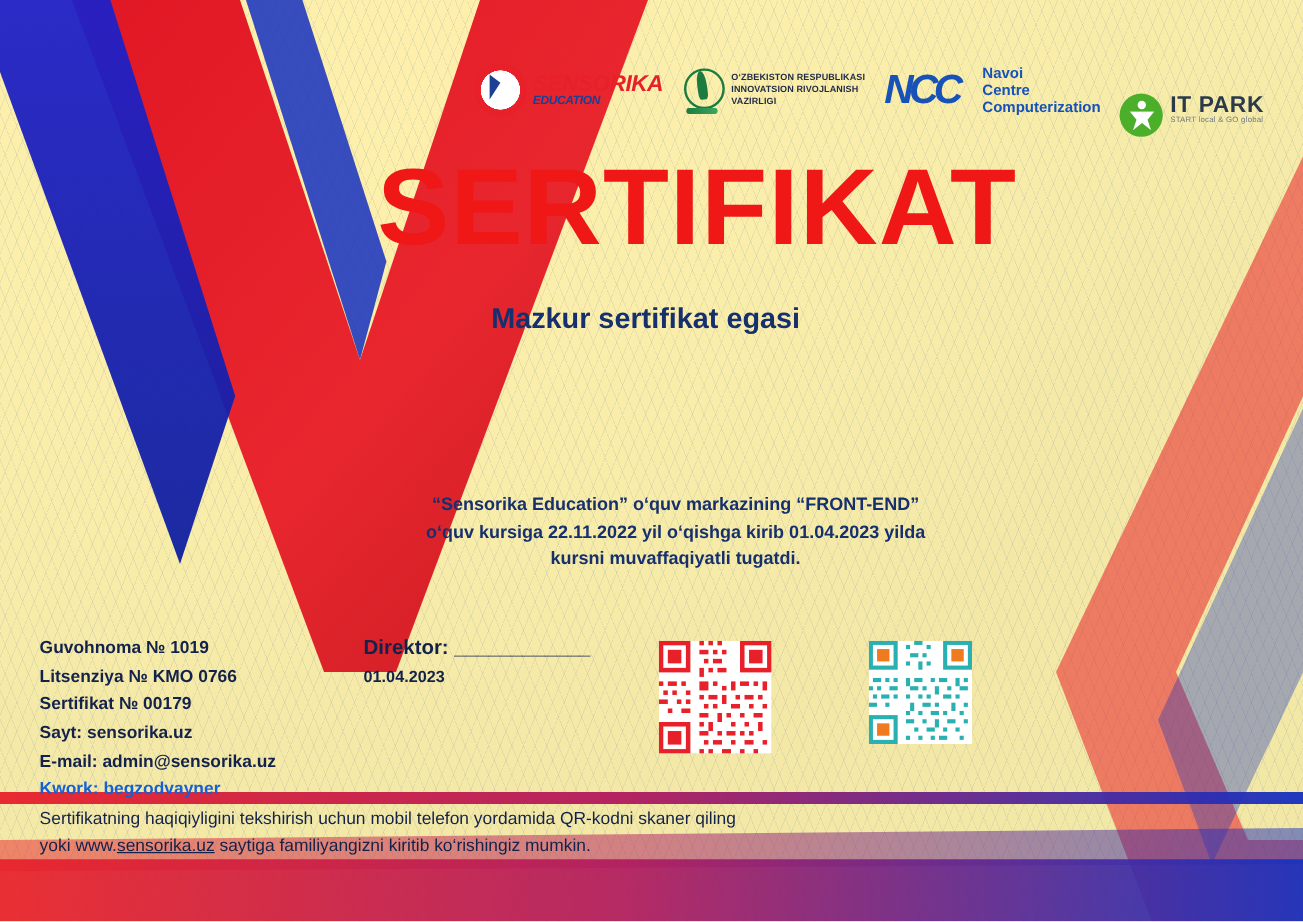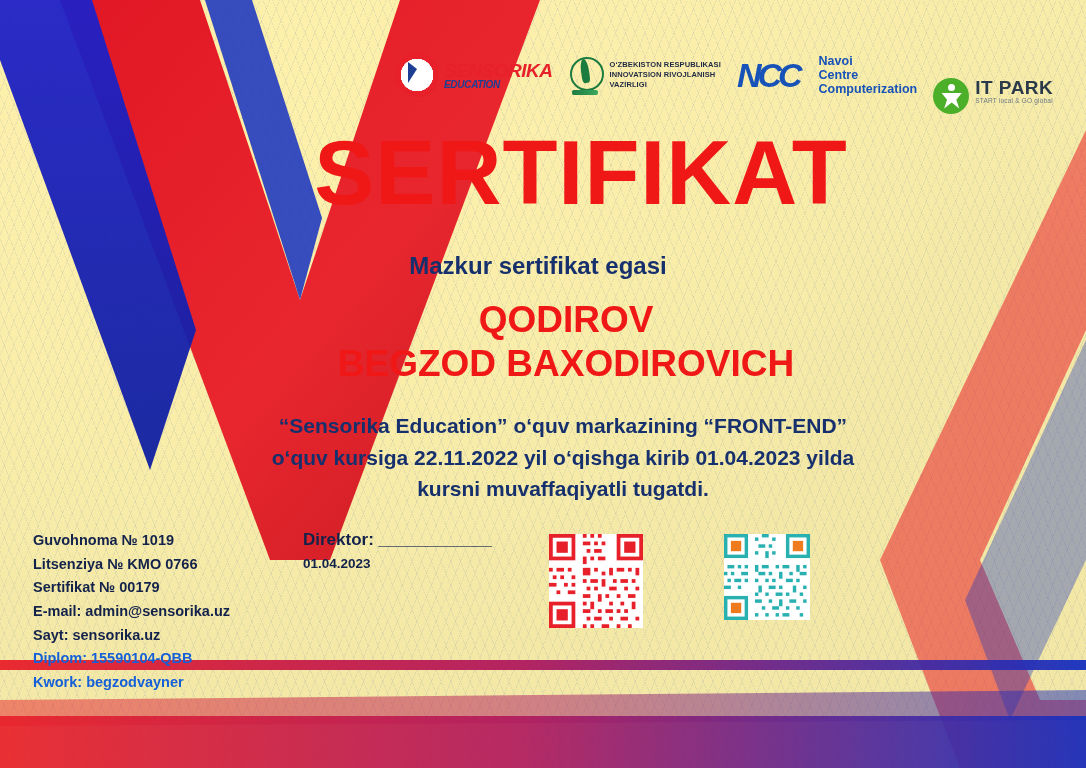--- a/index.html
+++ b/index.html
@@ -223,21 +223,21 @@
   .recipient .ln2 { font-size: 37px; }
 
   .body-text {
     position: absolute;
     top: 410px;
     left: 0;
     width: 1086px;
     text-align: center;
     padding: 0 110px 0 150px;
     box-sizing: border-box;
-    font-size: 21px;
+    font-size: 15px;
     font-weight: bold;
     color: #16306e;
     line-height: 1.5;
   }
 
   
   .details {
     position: absolute;
     left: 33px;
     top: 529px;
@@ -362,38 +362,33 @@
         <div class="t2">START local &amp; GO global</div>
       </div>
     </div>
 
   </div>
 
   <div class="title">SERTIFIKAT</div>
 
   <div class="subtitle">Mazkur sertifikat egasi</div>
 
-  <div class="recipient">
-    <div class="ln1">QODIROV</div>
-    <div class="ln2">BEGZOD BAXODIROVICH</div>
-  </div>
 
   <div class="body-text">
     <div>“Sensorika Education” o‘quv markazining “FRONT-END”</div>
     <div>o‘quv kursiga 22.11.2022 yil o‘qishga kirib 01.04.2023 yilda</div>
     <div>kursni muvaffaqiyatli tugatdi.</div>
   </div>
 
   <div class="details">
     <div>Guvohnoma № 1019</div>
     <div>Litsenziya № KMO 0766</div>
     <div>Sertifikat № 00179</div>
+    <div>Sayt: sensorika.uz</div>
     <div>E-mail: admin@sensorika.uz</div>
-    <div>Sayt: sensorika.uz</div>
-    <div class="blue">Diplom: 15590104-QBB</div>
     <div class="blue">Kwork: begzodvayner</div>
   </div>
 
   <div class="director">
     <span>Direktor: ____________</span>
     <span class="date">01.04.2023</span>
   </div>
 
   <svg class="qr qr-1" viewBox="0 0 25 25">
     <rect width="25" height="25" fill="#ffffff"></rect>
@@ -544,14 +539,20 @@
         <rect x="17" y="23" width="2" height="1"></rect>
         <rect x="22" y="23" width="1" height="1"></rect>
     </g>
     <g fill="#f07a1e">
       <rect x="2" y="2" width="3" height="3"></rect>
         <rect x="20" y="2" width="3" height="3"></rect>
         <rect x="2" y="20" width="3" height="3"></rect>
     </g>
   </svg>
 
+  <div class="footnote">
+    <div>Sertifikatning haqiqiyligini tekshirish uchun mobil telefon yordamida QR-kodni skaner qiling</div>
+    <div>
+      <span>yoki www.</span><u>sensorika.uz</u><span>  saytiga familiyangizni kiritib ko‘rishingiz mumkin.</span>
+    </div>
+  </div>
 
 </div>
 
 </body></html>

